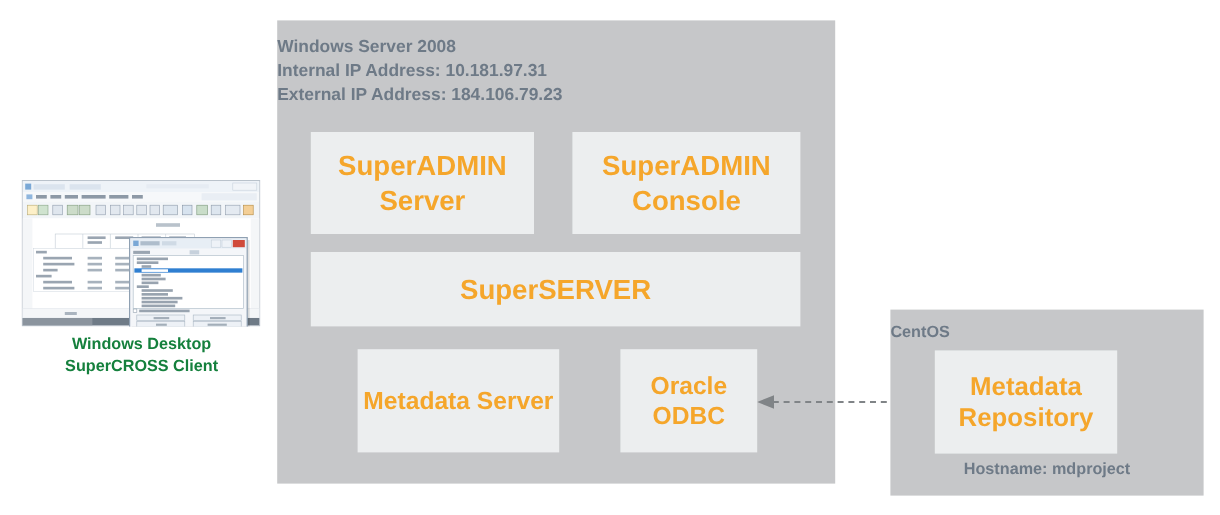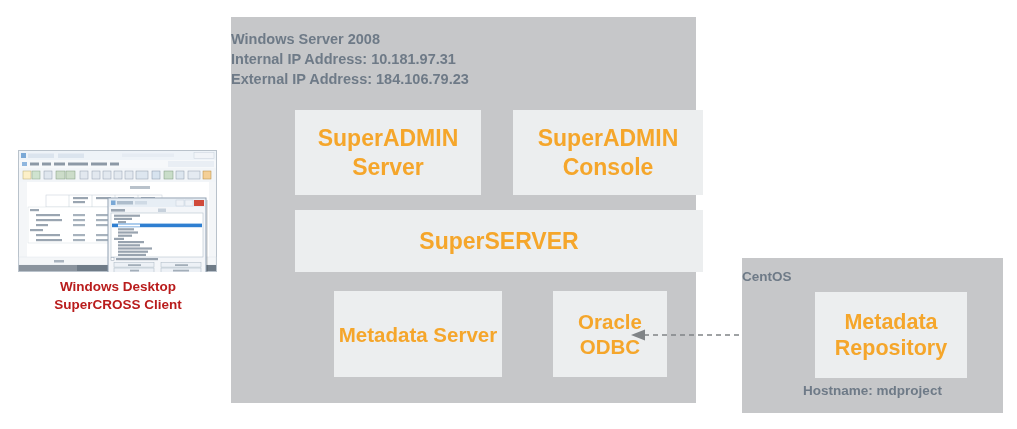--- a/index.html
+++ b/index.html
@@ -49,21 +49,20 @@
     background: #eceeef;
     color: #f5a62b;
     font-weight: bold;
     display: flex;
     align-items: center;
     justify-content: center;
     text-align: center;
     line-height: 1.22;
     white-space: pre-line;
     box-sizing: border-box;
-    margin-left: 36px;
   }
 
   .box-sa-server  { left: 259px; top: 110px; width: 186px; height: 85px; font-size: 23px; }
   .box-sa-console { left: 477px; top: 110px; width: 190px; height: 85px; font-size: 23px; }
   .box-superserver{ left: 259px; top: 210px; width: 408px; height: 62px; font-size: 23px; }
   .box-md-server  { left: 298px; top: 291px; width: 168px; height: 86px; font-size: 20.5px; }
   .box-oracle     { left: 517px; top: 291px; width: 114px; height: 86px; font-size: 20.5px; }
   .box-md-repo    { left: 779px; top: 292px; width: 152px; height: 86px; font-size: 21.5px; }
 
   
@@ -82,21 +81,21 @@
     top: 150px;
     width: 199px;
     height: 122px;
   }
   .client-caption {
     position: absolute;
     left: 0px;
     top: 278px;
     width: 236px;
     text-align: center;
-    color: #b91c1c;
+    color: #15803d;
     font-weight: bold;
     font-size: 13.5px;
     line-height: 1.35;
     white-space: pre-line;
   }
 </style>
 </head>
 <body>
 
 <div class="client-wrap">

